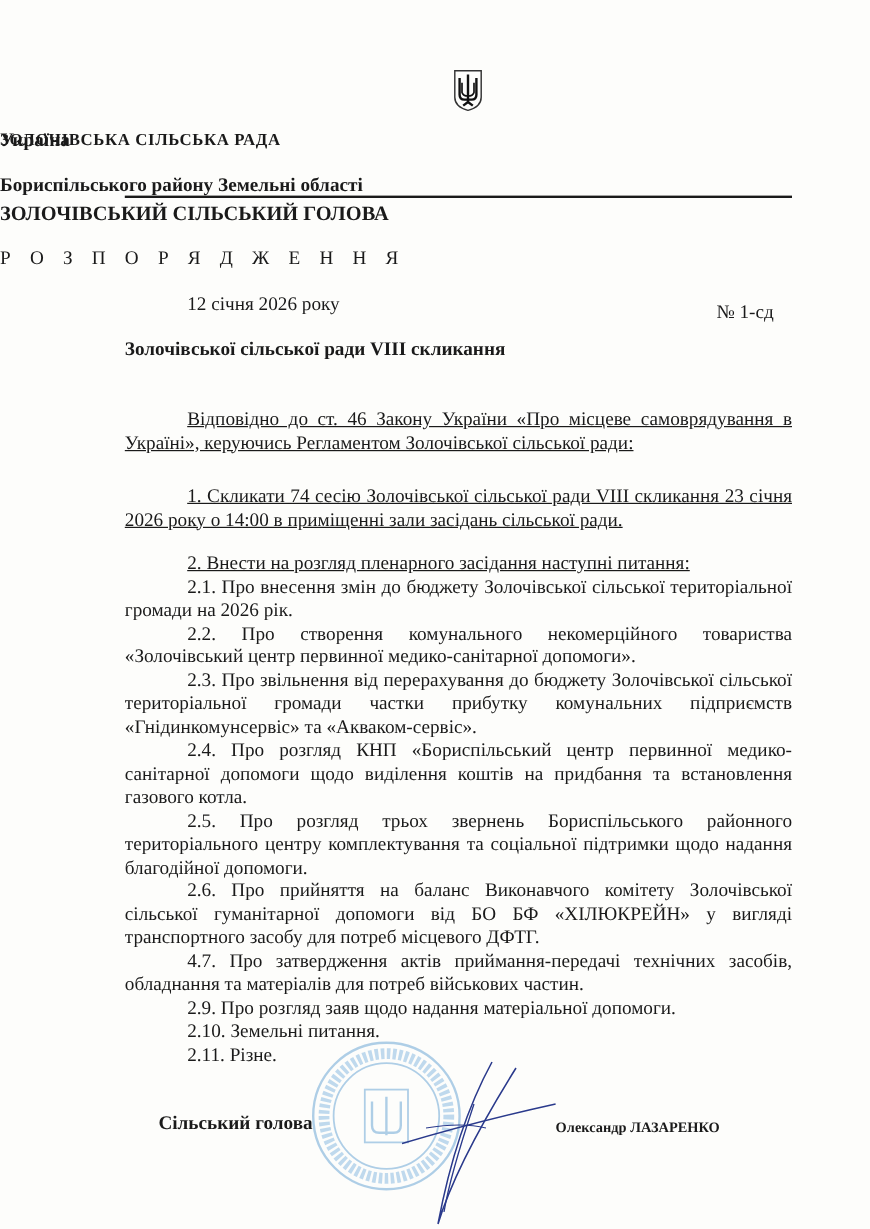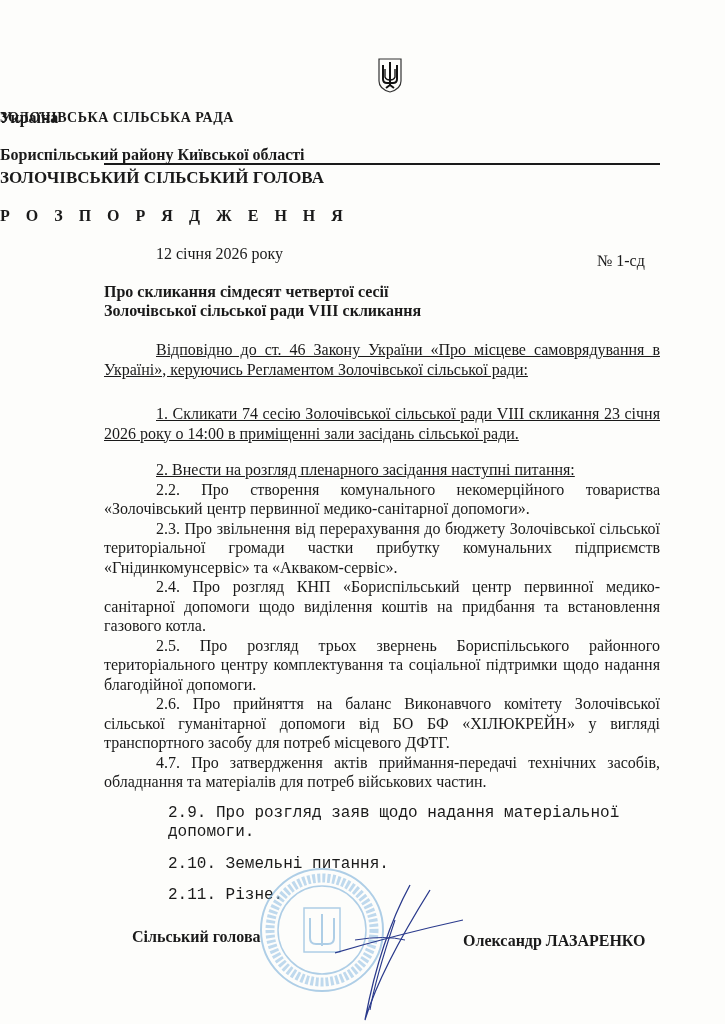--- a/index.html
+++ b/index.html
@@ -8,70 +8,70 @@
     font-family: "Liberation Serif", "DejaVu Serif", serif; color: #1a1a1a;
   }
   .abs { position: absolute; }
   .center { left: 0; width: 725px; text-align: left; }
   .coat { left: 377px; top: 57px; width: 26px; height: 36px; }
   .h-country { top: 109px; font-size: 16px; font-weight: bold; }
   .h-council { top: 110px; font-size: 14px; font-weight: bold; letter-spacing: 0.5px; }
   .h-district { top: 146px; font-size: 16px; font-weight: bold; }
   .rule { left: 104px; width: 556px; top: 163px; height: 2px; background: #1a1a1a; }
   .h-head { top: 168px; font-size: 17px; font-weight: bold; }
-  .title { top: 207px; font-size: 16px; font-weight: bold; letter-spacing: 6px; }
+  .title { top: 207px; font-size: 16px; font-weight: normal; letter-spacing: 6px; }
   .date { left: 156px; top: 245px; font-size: 16px; }
   .num { left: 597px; top: 252px; font-size: 16px; text-align: right; }
   .subject { left: 104px; top: 282px; font-size: 16px; font-weight: bold; line-height: 19px; }
   .body-text { left: 104px; width: 556px; font-size: 16px; line-height: 19.5px; }
   .para { text-indent: 52px; text-align: justify; text-align-last: left; margin: 0; text-decoration: underline; }
   .item { text-indent: 52px; text-align: justify; text-align-last: left; margin: 0; }
-  .short { padding-left: 52px; margin: 12px; font-family: Liberation Mono, monospace; }
+  .short { padding-left: 52px; margin: 0; }
   .sign-left { left: 132px; top: 928px; font-size: 16px; font-weight: bold; }
-  .sign-right { left: 463px; top: 932px; font-size: 16px; font-weight: bold; }
+  .sign-right { left: 463px; top: 932px; font-size: 12px; font-weight: bold; }
   .stamp { left: 258px; top: 866px; width: 128px; height: 128px; opacity: 0.55; }
   .signature { left: 335px; top: 880px; width: 130px; height: 150px; }
 </style>
 </head>
 <body>
 
 <div class="abs coat">
   <svg width="26" height="36" viewBox="0 0 26 36">
     <path d="M2 2 H24 V24 Q24 32 13 35 Q2 32 2 24 Z" fill="none" stroke="#333" stroke-width="1.2"></path>
     <path d="M13 5 L13 28 M13 28 L9 31 M13 28 L17 31" stroke="#111" stroke-width="2" fill="none"></path>
     <path d="M6 8 L6 22 Q6 26 10 26 L16 26 Q20 26 20 22 L20 8" stroke="#111" stroke-width="2" fill="none"></path>
     <path d="M8 12 L8 20 Q9 23 13 23 Q17 23 18 20 L18 12" stroke="#111" stroke-width="1.4" fill="none"></path>
   </svg>
 </div>
 
 <div class="abs center h-country">Україна</div>
 <div class="abs center h-council">ЗОЛОЧІВСЬКА  СІЛЬСЬКА  РАДА</div>
-<div class="abs center h-district">Бориспільський району Київської області</div>
+<div class="abs center h-district">Бориспільського району Земельні області</div>
 <div class="abs rule"></div>
 <div class="abs center h-head">ЗОЛОЧІВСЬКИЙ СІЛЬСЬКИЙ ГОЛОВА</div>
 
 <div class="abs center title">Р О З П О Р Я Д Ж Е Н Н Я</div>
 <div class="abs date">12 січня 2026 року</div>
 <div class="abs num">№ 1-сд</div>
 
 <div class="abs subject">
-  <div>Про скликання сімдесят четвертої сесії</div>
   <div>Золочівської сільської ради VIII скликання</div>
 </div>
 
 <div class="abs body-text" style="top:340px;">
   <p class="para">Відповідно до ст. 46 Закону України «Про місцеве самоврядування в Україні», керуючись Регламентом Золочівської сільської ради:</p>
 </div>
 
 <div class="abs body-text" style="top:404px;">
   <p class="para">1. Скликати 74 сесію Золочівської сільської ради VIII скликання 23 січня 2026 року о 14:00 в приміщенні зали засідань сільської ради.</p>
 </div>
 
 <div class="abs body-text" style="top:460px;">
   <p class="para">2. Внести на розгляд пленарного засідання наступні питання:</p>
+  <p class="item">2.1. Про внесення змін до бюджету Золочівської сільської територіальної громади на 2026 рік.</p>
   <p class="item">2.2. Про створення комунального некомерційного товариства «Золочівський центр первинної медико-санітарної допомоги».</p>
   <p class="item">2.3. Про звільнення від перерахування до бюджету Золочівської сільської територіальної громади частки прибутку комунальних підприємств «Гнідинкомунсервіс» та «Акваком-сервіс».</p>
   <p class="item">2.4. Про розгляд КНП «Бориспільський центр первинної медико-санітарної допомоги щодо виділення коштів на придбання та встановлення газового котла.</p>
   <p class="item">2.5. Про розгляд трьох звернень Бориспільського районного територіального центру комплектування та соціальної підтримки щодо надання благодійної допомоги.</p>
   <p class="item">2.6. Про прийняття на баланс Виконавчого комітету Золочівської сільської гуманітарної допомоги від БО БФ «ХІЛЮКРЕЙН» у вигляді транспортного засобу для потреб місцевого ДФТГ.</p>
   <p class="item">4.7. Про затвердження актів приймання-передачі технічних засобів, обладнання та матеріалів для потреб військових частин.</p>
   <p class="short">2.9. Про розгляд заяв щодо надання матеріальної допомоги.</p>
   <p class="short">2.10. Земельні питання.</p>
   <p class="short">2.11. Різне.</p>
 </div>

